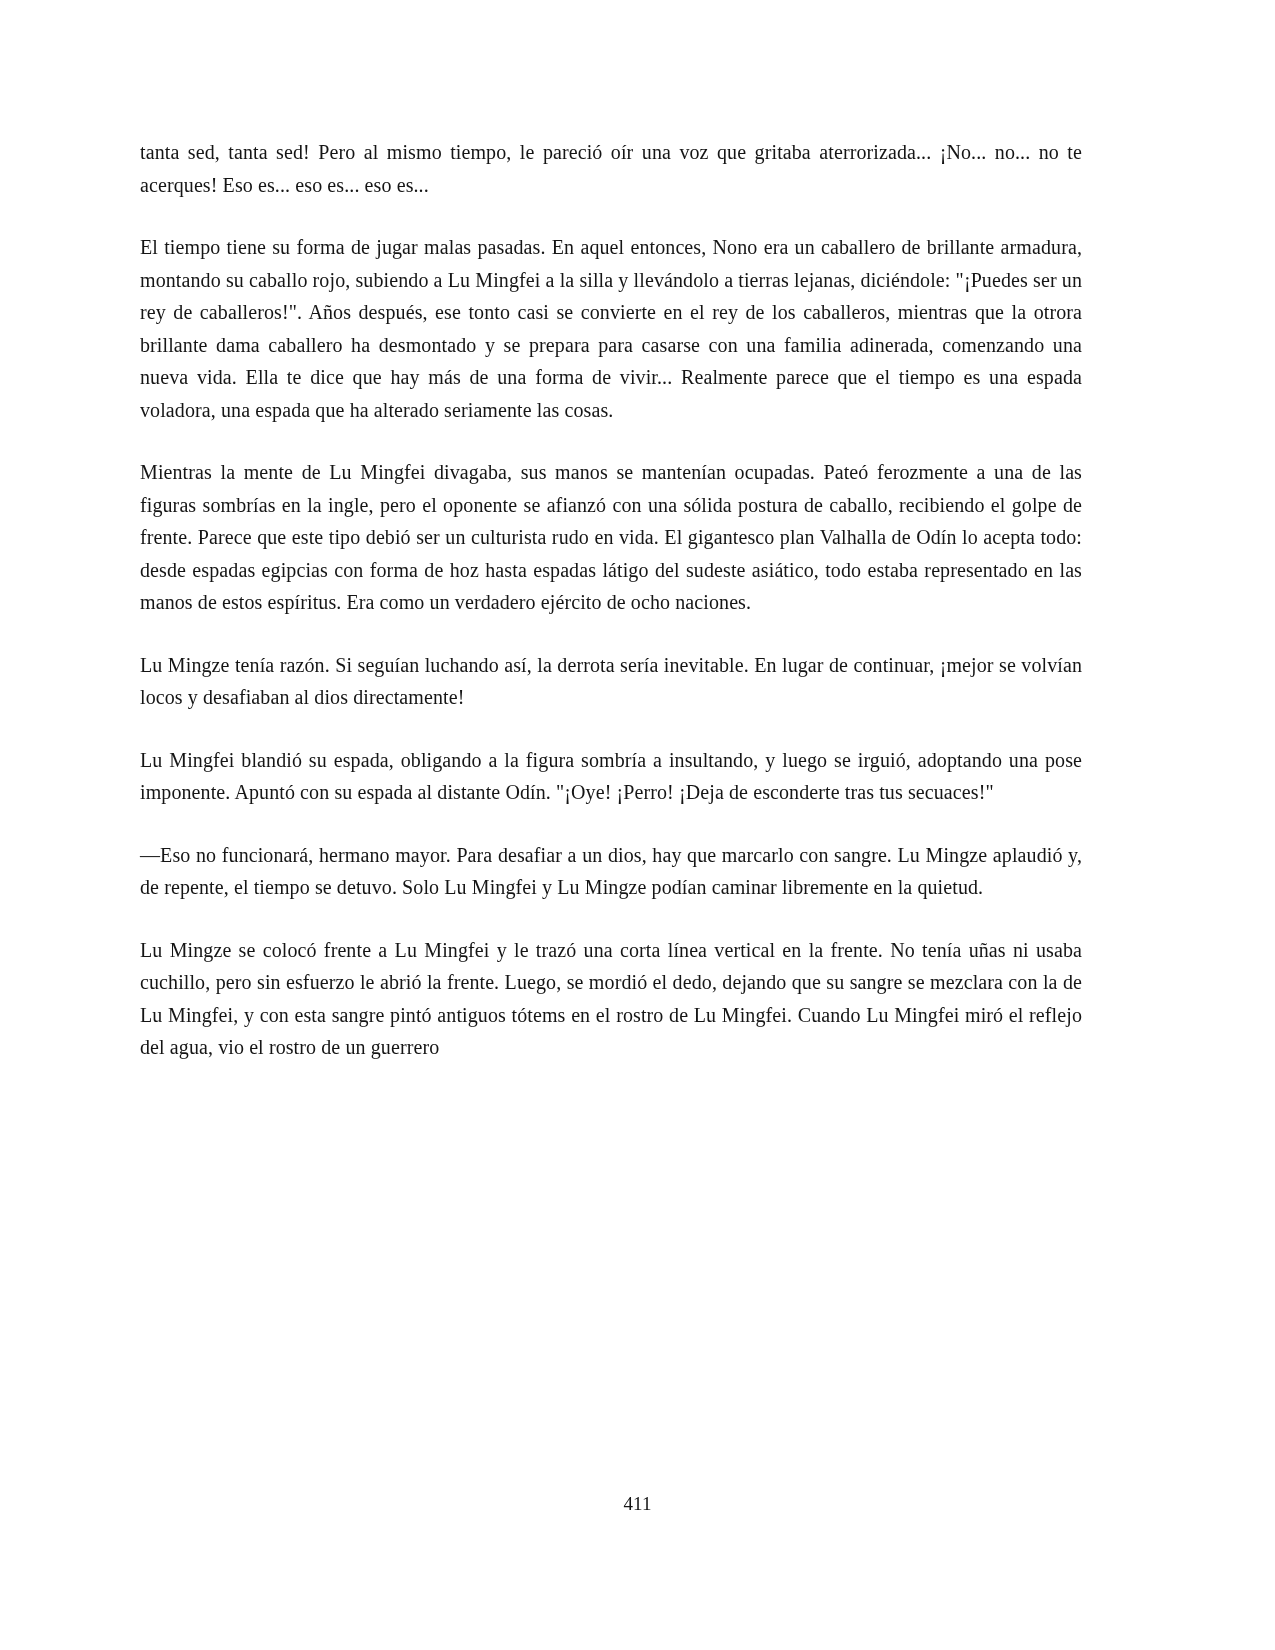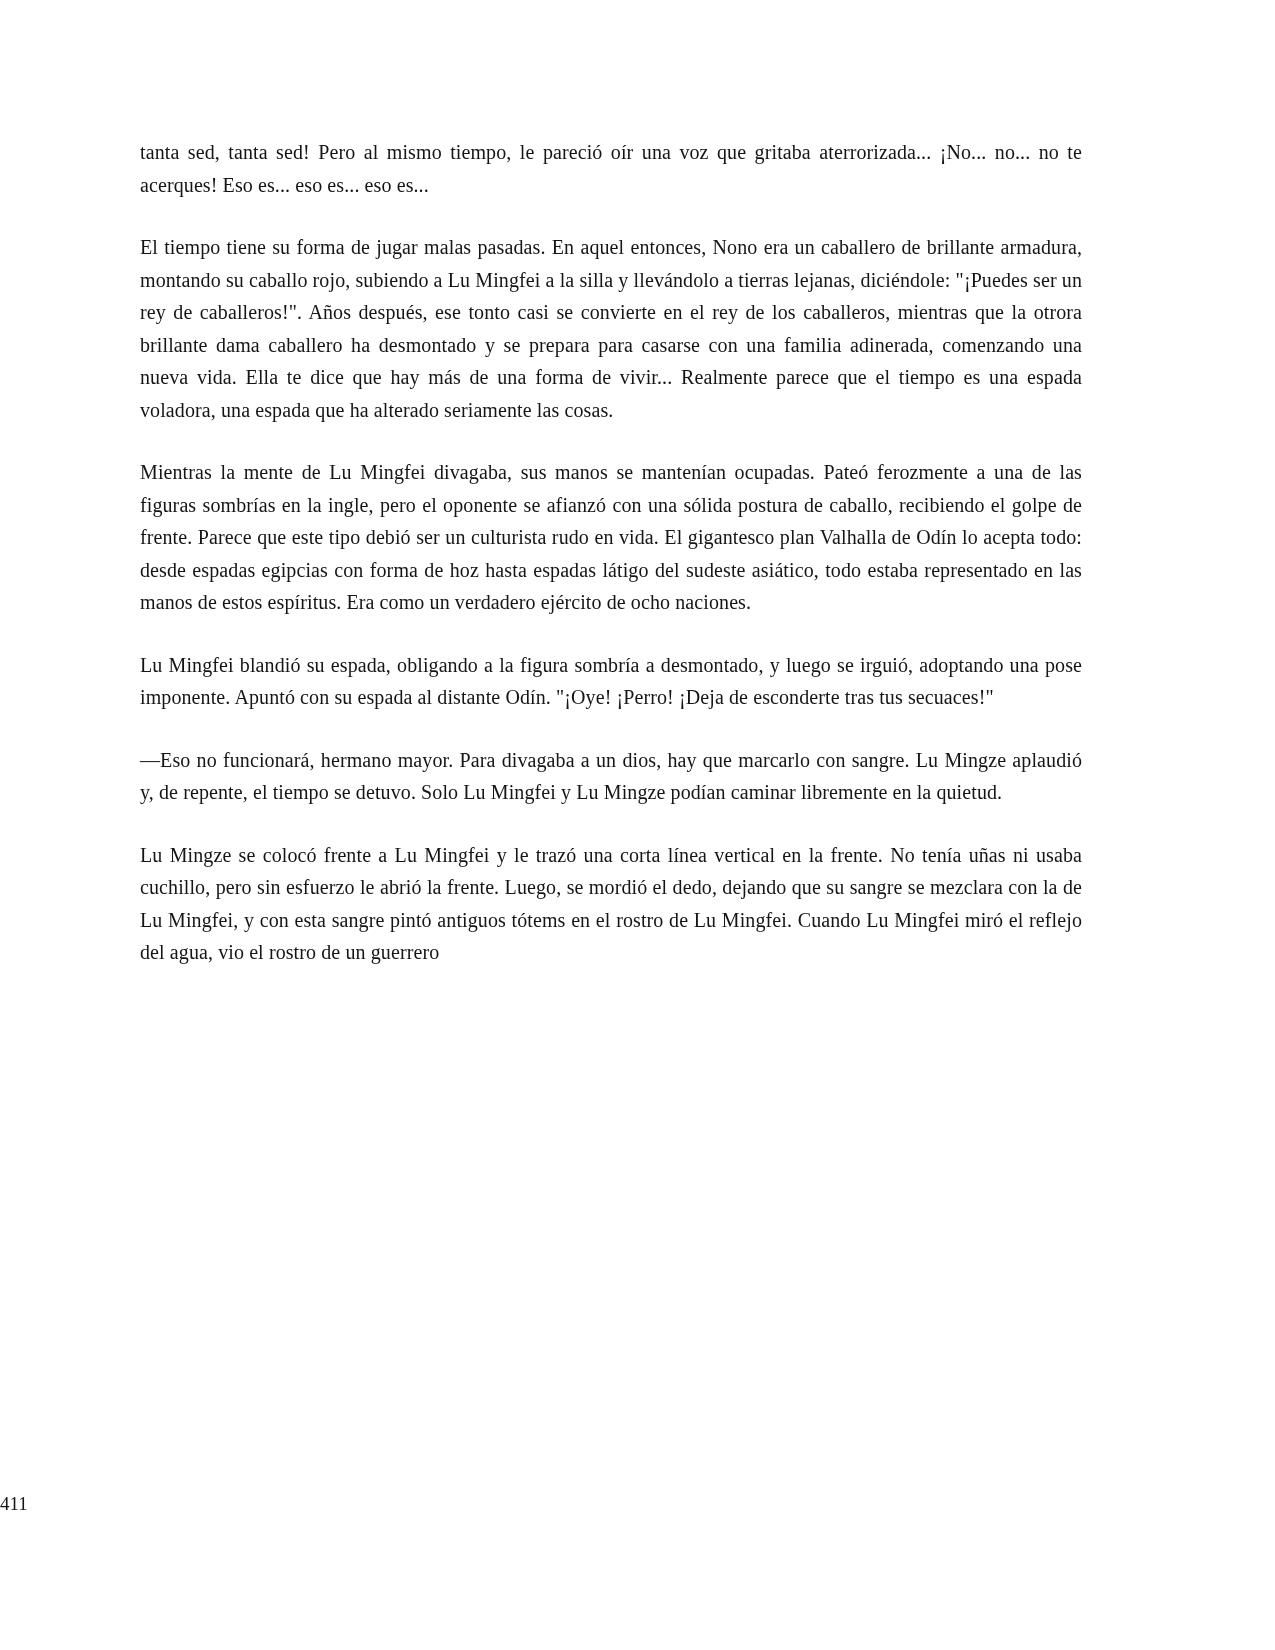--- a/index.html
+++ b/index.html
@@ -37,31 +37,33 @@
     text-justify: inter-word;
   }
   .content p:last-child {
     margin-bottom: 2px;
   }
   .page-number {
     position: absolute;
     top: 1492px;
     left: 0;
     width: 1275px;
+    text-align: center;
     font-size: 19px;
     line-height: 24px;
     color: #151515;
   }
 </style>
 </head>
 <body>
 
 <div class="page">
   <div class="content">
     <p>tanta sed, tanta sed! Pero al mismo tiempo, le pareció oír una voz que gritaba aterrorizada... ¡No... no... no te acerques! Eso es... eso es... eso es...</p>
     <p>El tiempo tiene su forma de jugar malas pasadas. En aquel entonces, Nono era un caballero de brillante armadura, montando su caballo rojo, subiendo a Lu Mingfei a la silla y llevándolo a tierras lejanas, diciéndole: "¡Puedes ser un rey de caballeros!". Años después, ese tonto casi se convierte en el rey de los caballeros, mientras que la otrora brillante dama caballero ha desmontado y se prepara para casarse con una familia adinerada, comenzando una nueva vida. Ella te dice que hay más de una forma de vivir... Realmente parece que el tiempo es una espada voladora, una espada que ha alterado seriamente las cosas.</p>
     <p>Mientras la mente de Lu Mingfei divagaba, sus manos se mantenían ocupadas. Pateó ferozmente a una de las figuras sombrías en la ingle, pero el oponente se afianzó con una sólida postura de caballo, recibiendo el golpe de frente. Parece que este tipo debió ser un culturista rudo en vida. El gigantesco plan Valhalla de Odín lo acepta todo: desde espadas egipcias con forma de hoz hasta espadas látigo del sudeste asiático, todo estaba representado en las manos de estos espíritus. Era como un verdadero ejército de ocho naciones.</p>
-    <p>Lu Mingfei blandió su espada, obligando a la figura sombría a desmontado, y luego se irguió, adoptando una pose imponente. Apuntó con su espada al distante Odín. "¡Oye! ¡Perro! ¡Deja de esconderte tras tus secuaces!"</p>
-    <p>—Eso no funcionará, hermano mayor. Para divagaba a un dios, hay que marcarlo con sangre. Lu Mingze aplaudió y, de repente, el tiempo se detuvo. Solo Lu Mingfei y Lu Mingze podían caminar libremente en la quietud.</p>
+    <p>Lu Mingze tenía razón. Si seguían luchando así, la derrota sería inevitable. En lugar de continuar, ¡mejor se volvían locos y desafiaban al dios directamente!</p>
+    <p>Lu Mingfei blandió su espada, obligando a la figura sombría a insultando, y luego se irguió, adoptando una pose imponente. Apuntó con su espada al distante Odín. "¡Oye! ¡Perro! ¡Deja de esconderte tras tus secuaces!"</p>
+    <p>—Eso no funcionará, hermano mayor. Para desafiar a un dios, hay que marcarlo con sangre. Lu Mingze aplaudió y, de repente, el tiempo se detuvo. Solo Lu Mingfei y Lu Mingze podían caminar libremente en la quietud.</p>
     <p>Lu Mingze se colocó frente a Lu Mingfei y le trazó una corta línea vertical en la frente. No tenía uñas ni usaba cuchillo, pero sin esfuerzo le abrió la frente. Luego, se mordió el dedo, dejando que su sangre se mezclara con la de Lu Mingfei, y con esta sangre pintó antiguos tótems en el rostro de Lu Mingfei. Cuando Lu Mingfei miró el reflejo del agua, vio el rostro de un guerrero</p>
   </div>
   <div class="page-number">411</div>
 </div>
 
 </body></html>

